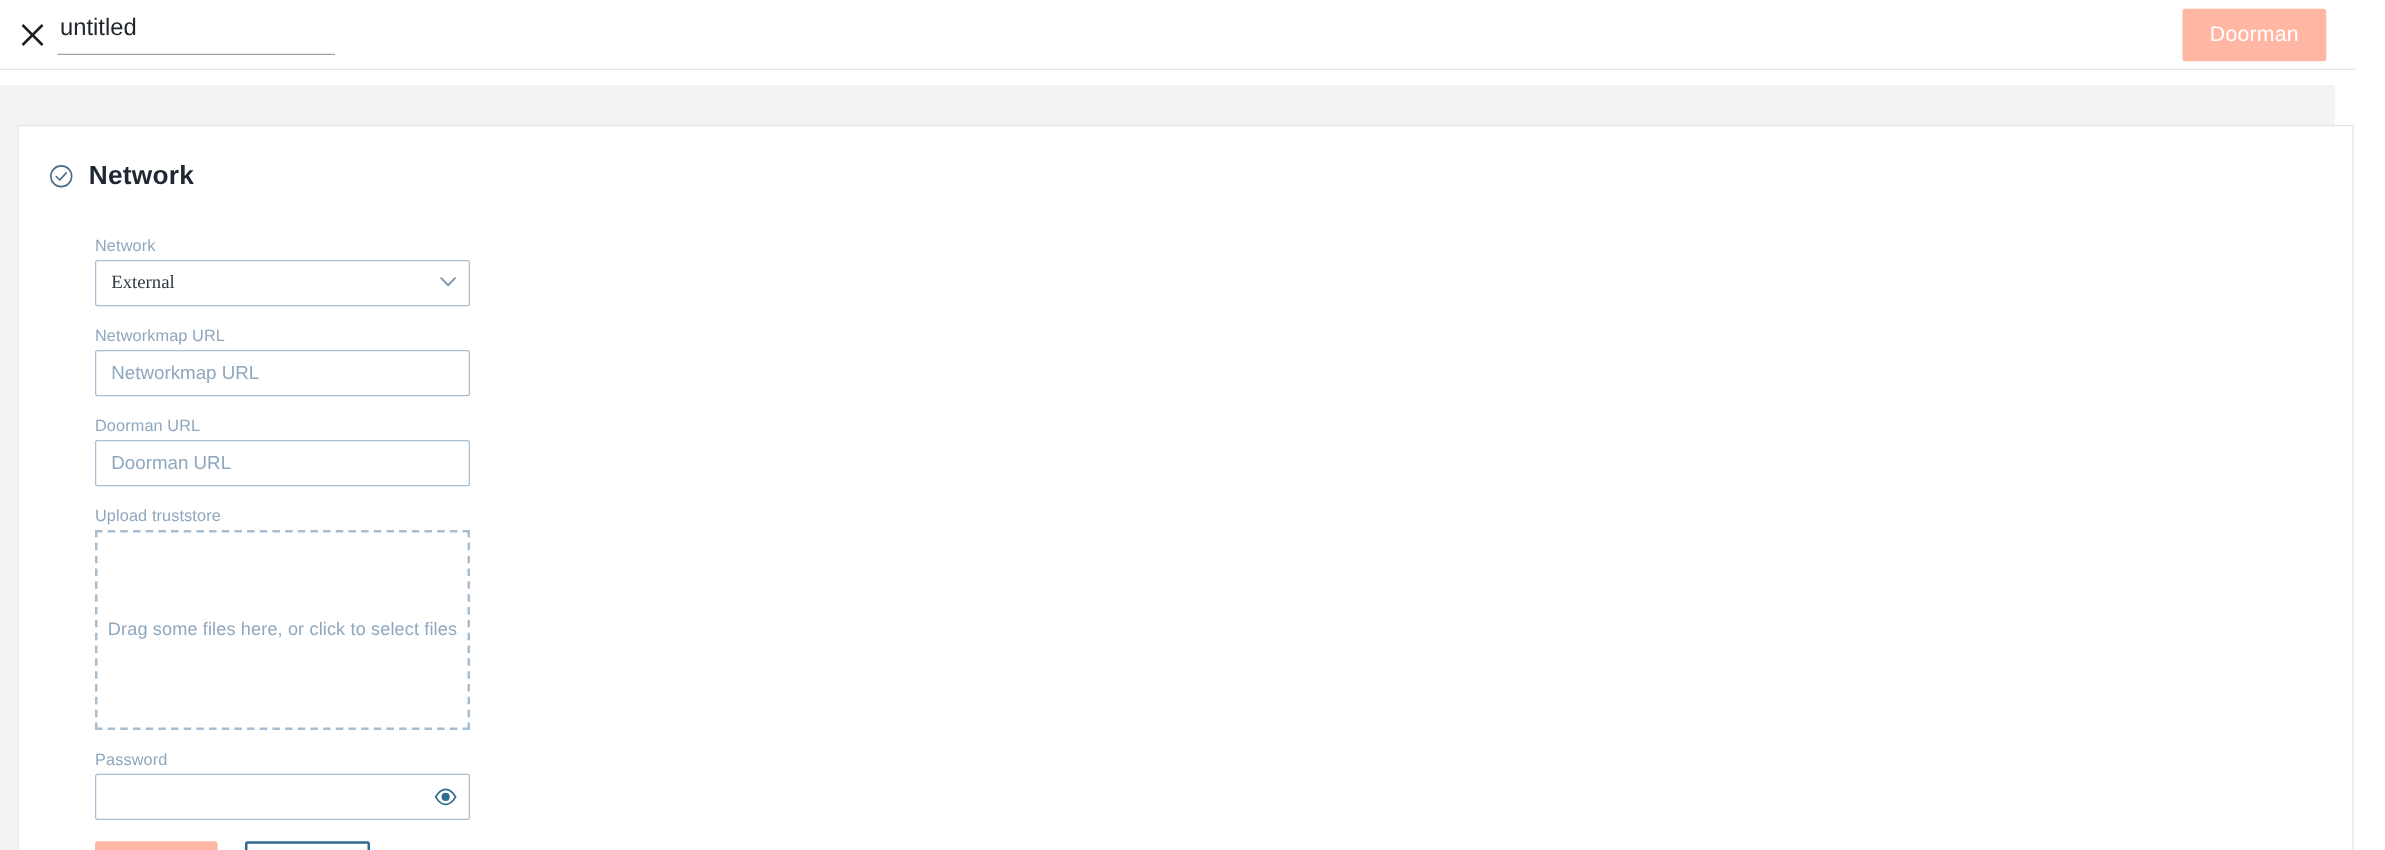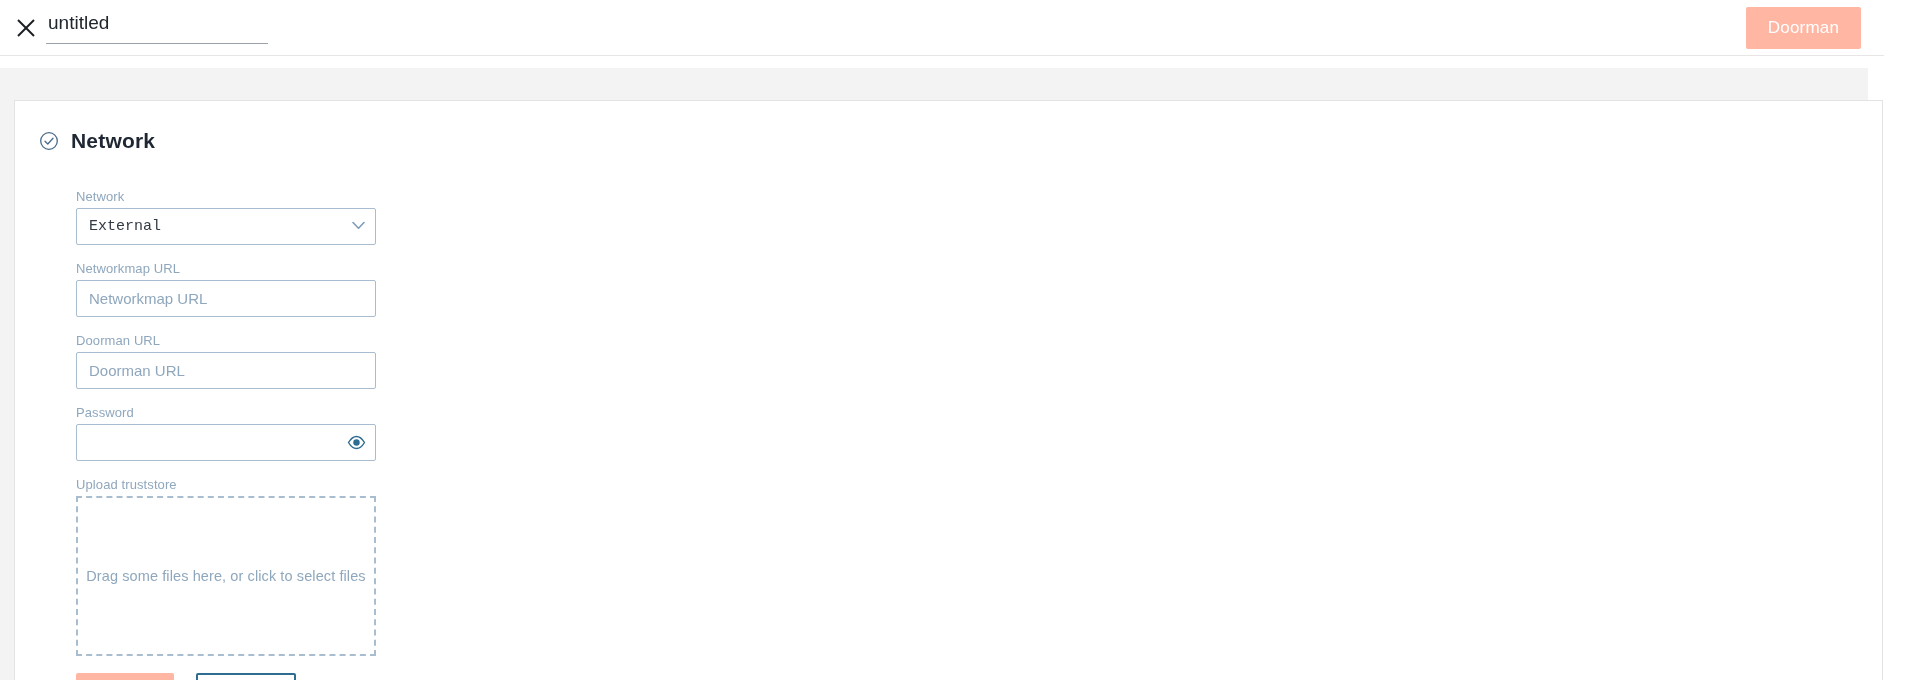--- a/index.html
+++ b/index.html
@@ -112,21 +112,21 @@
     letter-spacing: .1px;
   }
 
   .select-wrap { position: relative; width: 300px; }
   .select-box {
     width: 300px;
     height: 37px;
     border: 1px solid #a9bdd0;
     border-radius: 2px;
     background: #ffffff;
-    font-family: Liberation Mono, monospace;
+    font-family: Liberation Serif, serif;
     font-size: 15px;
     color: #323a44;
     padding: 0 32px 0 12px;
     display: flex;
     align-items: center;
     cursor: pointer;
   }
   .chevron-down-icon {
     position: absolute;
     right: 11px;
@@ -269,40 +269,40 @@
         <label class="field-label">Networkmap URL</label>
         <input class="text-input" type="text" placeholder="Networkmap URL" style="">
       </div>
 
       <div class="field">
         <label class="field-label">Doorman URL</label>
         <input class="text-input" type="text" placeholder="Doorman URL" style="">
       </div>
 
       <div class="field">
+        <label class="field-label">Upload truststore</label>
+        <div class="dropzone">
+          <span class="dropzone-text">Drag some files here, or click to select files</span>
+        </div>
+      </div>
+
+      <div class="field">
         <label class="field-label">Password</label>
         <div class="password-wrap">
           <input class="password-input" type="password" placeholder="" style="">
           <span>
             <svg class="eye-icon" viewBox="0 0 20 20" aria-hidden="true">
               <path d="M1.6 10 C4.3 5.4, 8 3.6, 10 3.6 C12 3.6, 15.7 5.4, 18.4 10
                        C15.7 14.6, 12 16.4, 10 16.4 C8 16.4, 4.3 14.6, 1.6 10 Z" fill="none" stroke="#2e6c91" stroke-width="1.5"></path>
               <circle cx="10" cy="10" r="3.4" fill="#2e6c91"></circle>
             </svg>
           </span>
         </div>
       </div>
 
-      <div class="field">
-        <label class="field-label">Upload truststore</label>
-        <div class="dropzone">
-          <span class="dropzone-text">Drag some files here, or click to select files</span>
-        </div>
-      </div>
-
     </div>
 
     <div class="form-actions">
       <button class="save-button">Save</button>
       <button class="cancel-button">Cancel</button>
     </div>
 
   </div>
 </div>
 

